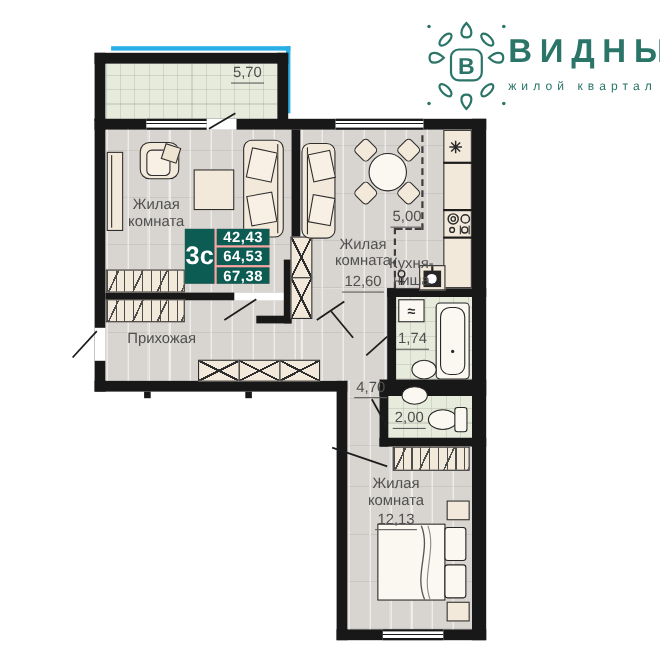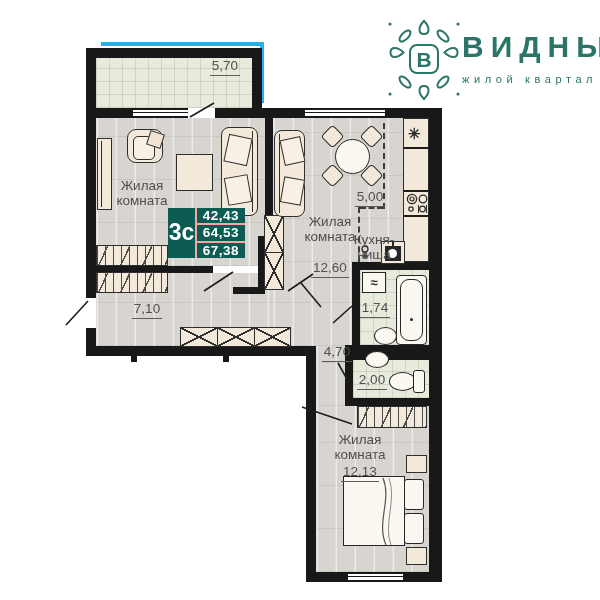--- a/index.html
+++ b/index.html
@@ -200,31 +200,31 @@
   <div class="lbl" style="left:96px;top:59px;width:144px;text-align:right;">
     <span class="num">5,70</span>
   </div>
   <div class="lbl" style="left:92px;top:179px;width:100px;">
     <div>Жилая</div>
     <div>комната</div>
   </div>
   <div class="lbl" style="left:280px;top:215px;width:100px;">
     <div>Жилая</div>
     <div>комната</div>
-    <div style="margin-top:16px;"><span class="num">12,60</span></div>
+    <div style="margin-top:4px;"><span class="num">12,60</span></div>
   </div>
   <div class="lbl" style="left:348px;top:190px;width:44px;">
     <span class="num">5,00</span>
   </div>
   <div class="lbl" style="left:346px;top:213px;width:56px;margin-top:20px;">
     <div>Кухня-</div>
     <div>ниша</div>
   </div>
   <div class="lbl" style="left:97px;top:301px;width:100px;">
-    <div style="margin-top:1px;"><span class="num">7,10</span></div>
+    <div>Прихожая</div>
   </div>
   <div class="lbl" style="left:354px;top:301px;width:42px;">
     <span class="num">1,74</span>
   </div>
   <div class="lbl" style="left:315px;top:345px;width:44px;">
     <span class="num">4,70</span>
   </div>
   <div class="lbl" style="left:351px;top:373px;width:42px;">
     <span class="num">2,00</span>
   </div>

